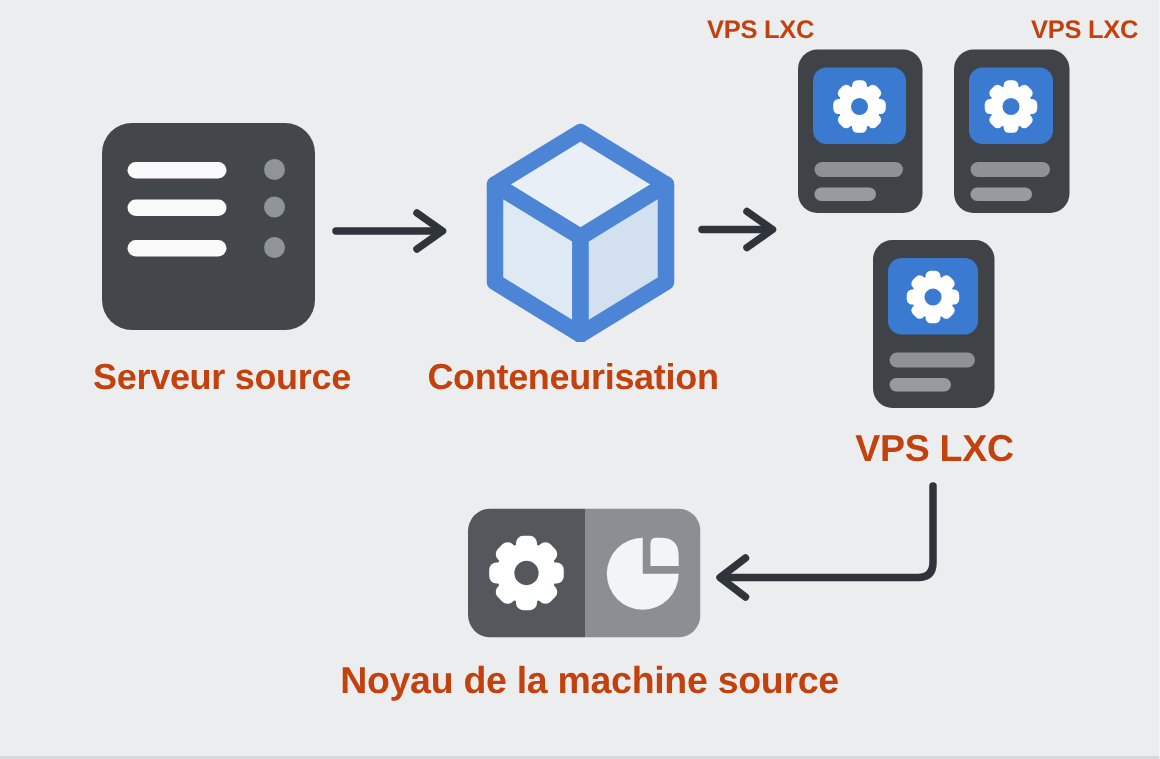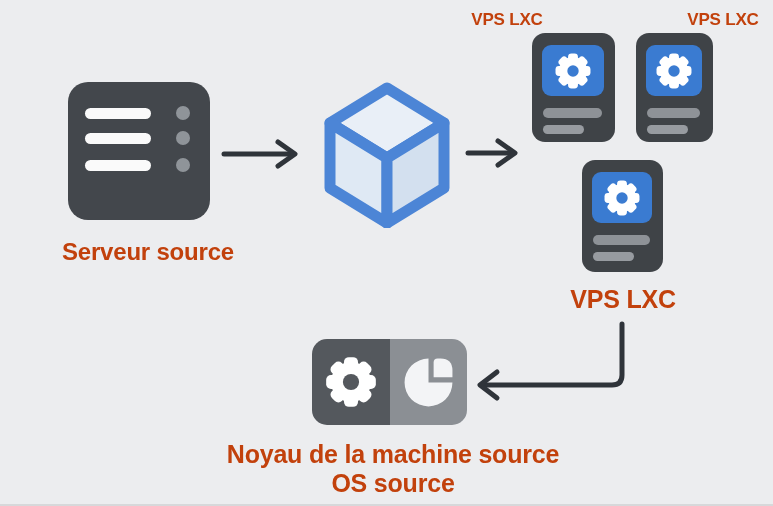--- a/index.html
+++ b/index.html
@@ -109,20 +109,21 @@
   <svg class="abs" style="left:221px;top:139px" width="80" height="30" viewBox="0 0 80 30" fill="none" stroke="#2f343a" stroke-width="5" stroke-linecap="round" stroke-linejoin="round">
     <line x1="3" y1="15" x2="68" y2="15"></line>
     <polyline points="57,3 74,15 57,27"></polyline>
   </svg>
 
   <svg class="abs" style="left:322px;top:80px" width="130" height="148" viewBox="0 0 130 148" stroke="#4c85d6" stroke-width="11" stroke-linejoin="round">
     <polygon points="65,8 8,43 65,78 122,43" fill="#e9eff7"></polygon>
     <polygon points="8,43 65,78 65,143 8,108" fill="#dfe9f4"></polygon>
     <polygon points="122,43 65,78 65,143 122,108" fill="#d3e0ef"></polygon>
   </svg>
+  <div class="label label-md" style="left:382px;top:238px">Conteneurisation</div>
 
   <svg class="abs" style="left:465px;top:138px" width="56" height="30" viewBox="0 0 56 30" fill="none" stroke="#2f343a" stroke-width="5" stroke-linecap="round" stroke-linejoin="round">
     <line x1="3" y1="15" x2="44" y2="15"></line>
     <polyline points="33,3 50,15 33,27"></polyline>
   </svg>
 
   <div class="label label-sm" style="left:507px;top:10px">VPS LXC</div>
   <div class="vps" style="left:532px;top:33px;width:83px;height:109px">
     <div class="chip">
       <svg width="38" height="38">
@@ -168,16 +169,15 @@
     </div>
     <div class="half-right">
       <svg width="57" height="57">
           <use href="#pie"></use>
         </svg>
     </div>
   </div>
 
   <div class="label label-lg label-center" style="left:393px;top:440px">
     <div>Noyau de la machine source</div>
-    <div>OS source</div>
   </div>
 
 </div>
 
 </body></html>

